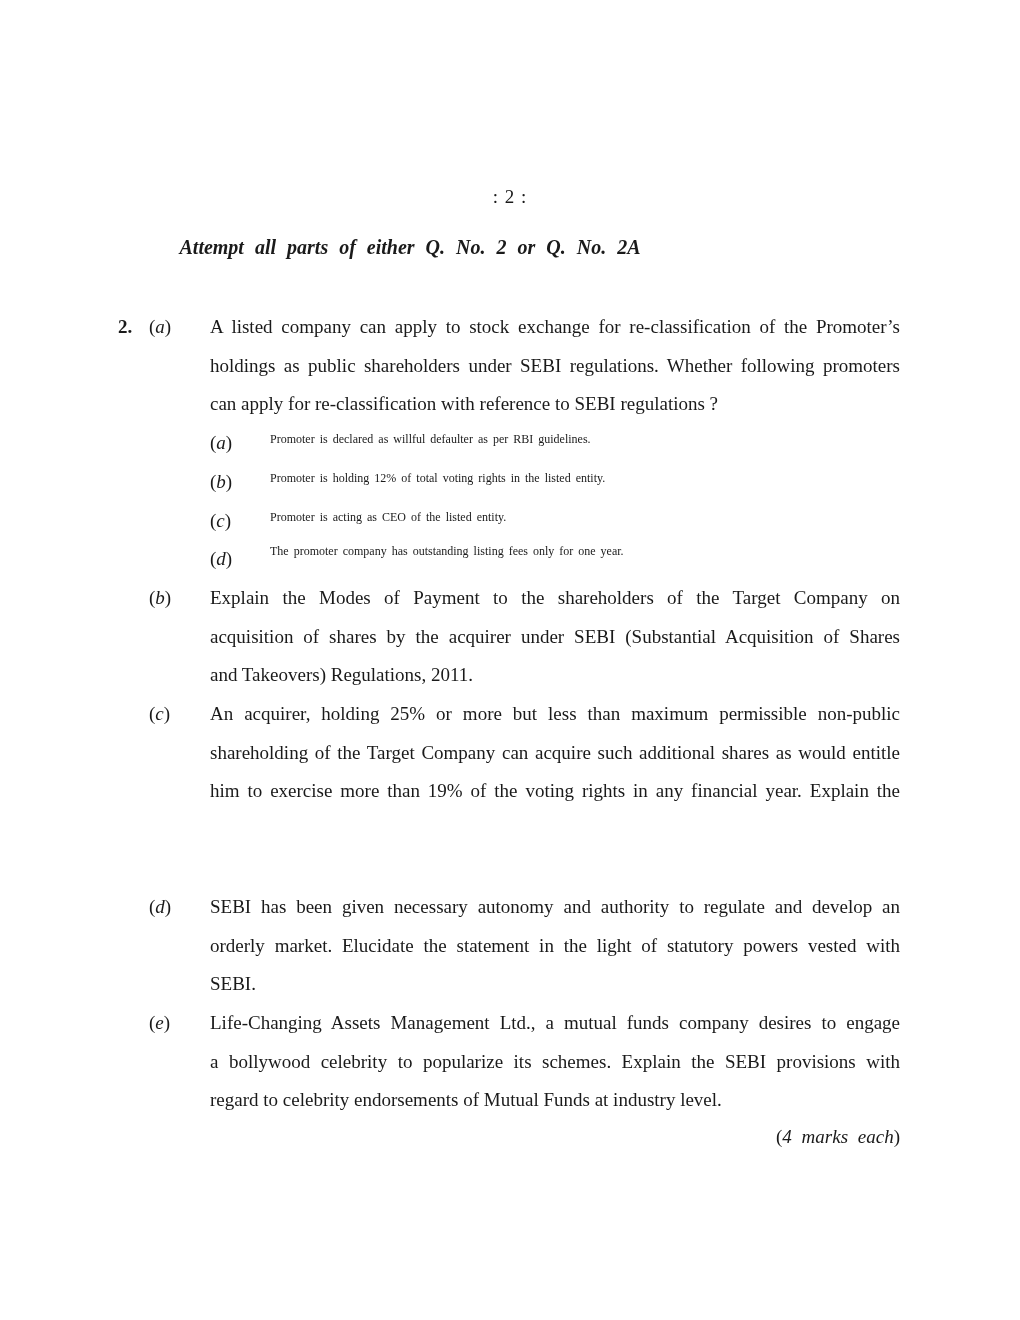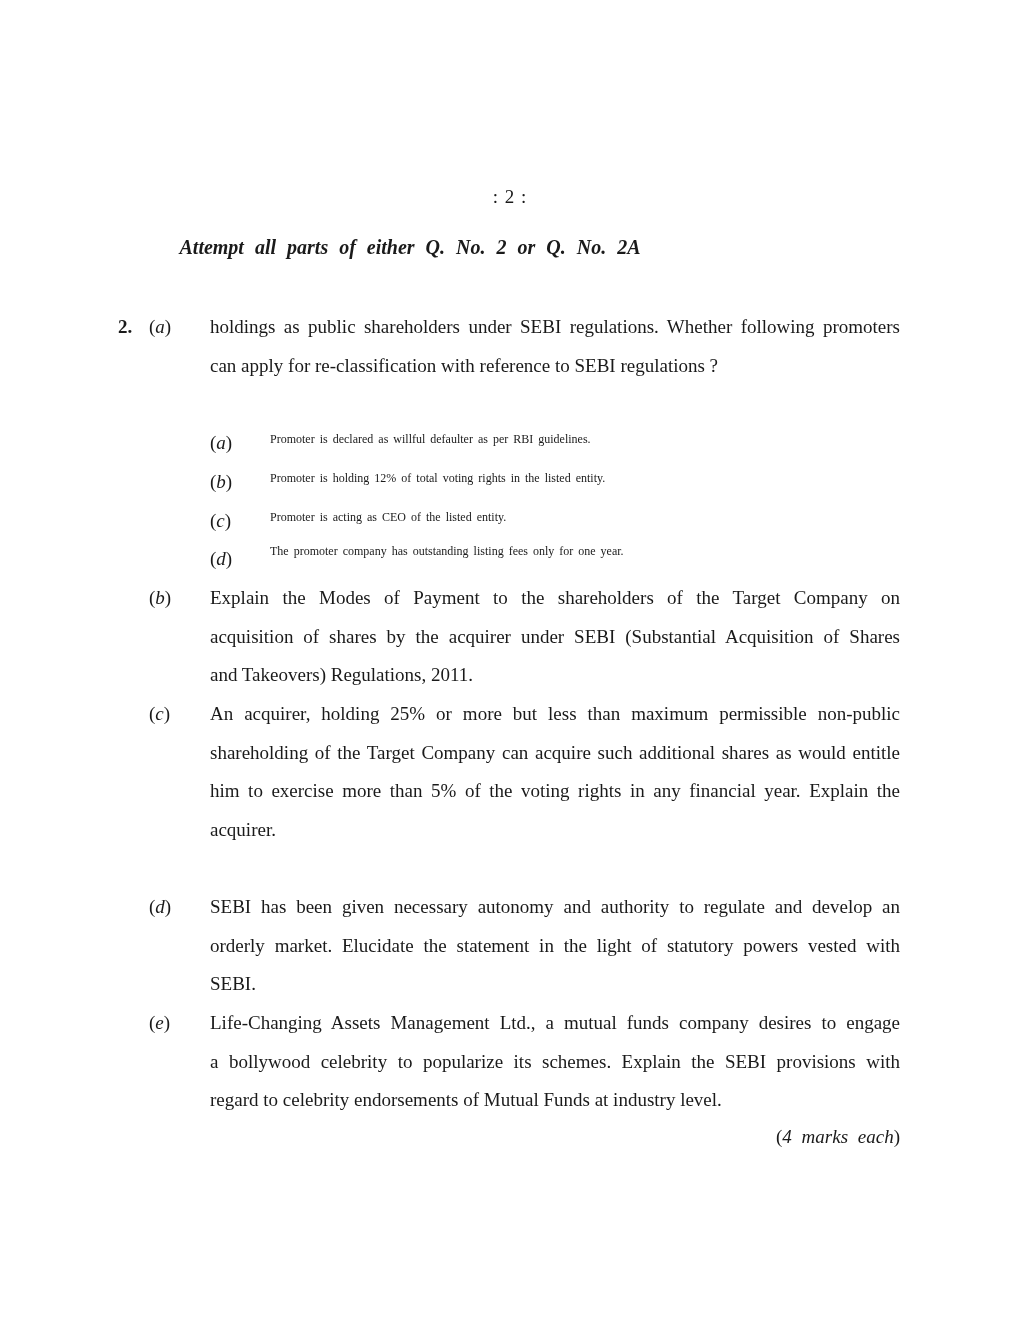--- a/index.html
+++ b/index.html
@@ -46,20 +46,21 @@
 </head>
 <body>
 
 <div class="page-num">: 2 :</div>
 <div class="instruction">Attempt all parts of either Q. No. 2 or Q. No. 2A</div>
 
 <div class="qnum" style="top:316px;">2.</div>
 
 <div class="plabel" style="top:316px;">(<i>a</i>)</div>
 <div class="ptext" style="top:308px;">
+  <span class="line">A listed company can apply to stock exchange for re-classification of the Promoter’s</span>
   <span class="line">holdings as public shareholders under SEBI regulations. Whether following promoters</span>
   <span class="line last">can apply for re-classification with reference to SEBI regulations ?</span>
 </div>
 
 <div class="slabel" style="top:432px;">(<i>a</i>)</div>
 <div class="stext" style="top:432px;">Promoter is declared as willful defaulter as per RBI guidelines.</div>
 
 <div class="slabel" style="top:471px;">(<i>b</i>)</div>
 <div class="stext" style="top:471px;">Promoter is holding 12% of total voting rights in the listed entity.</div>
 
@@ -73,22 +74,21 @@
 <div class="ptext" style="top:579px;">
   <span class="line">Explain the Modes of Payment to the shareholders of the Target Company on</span>
   <span class="line">acquisition of shares by the acquirer under SEBI (Substantial Acquisition of Shares</span>
   <span class="line last">and Takeovers) Regulations, 2011.</span>
 </div>
 
 <div class="plabel" style="top:703px;">(<i>c</i>)</div>
 <div class="ptext" style="top:695px;">
   <span class="line">An acquirer, holding 25% or more but less than maximum permissible non-public</span>
   <span class="line">shareholding of the Target Company can acquire such additional shares as would entitle</span>
-  <span class="line">him to exercise more than 5% of the voting rights in any financial year. Explain the</span>
-  <span class="line last">acquirer.</span>
+  <span class="line">him to exercise more than 19% of the voting rights in any financial year. Explain the</span>
 </div>
 
 <div class="plabel" style="top:896px;">(<i>d</i>)</div>
 <div class="ptext" style="top:888px;">
   <span class="line">SEBI has been given necessary autonomy and authority to regulate and develop an</span>
   <span class="line">orderly market. Elucidate the statement in the light of statutory powers vested with</span>
   <span class="line last">SEBI.</span>
 </div>
 
 <div class="plabel" style="top:1012px;">(<i>e</i>)</div>

